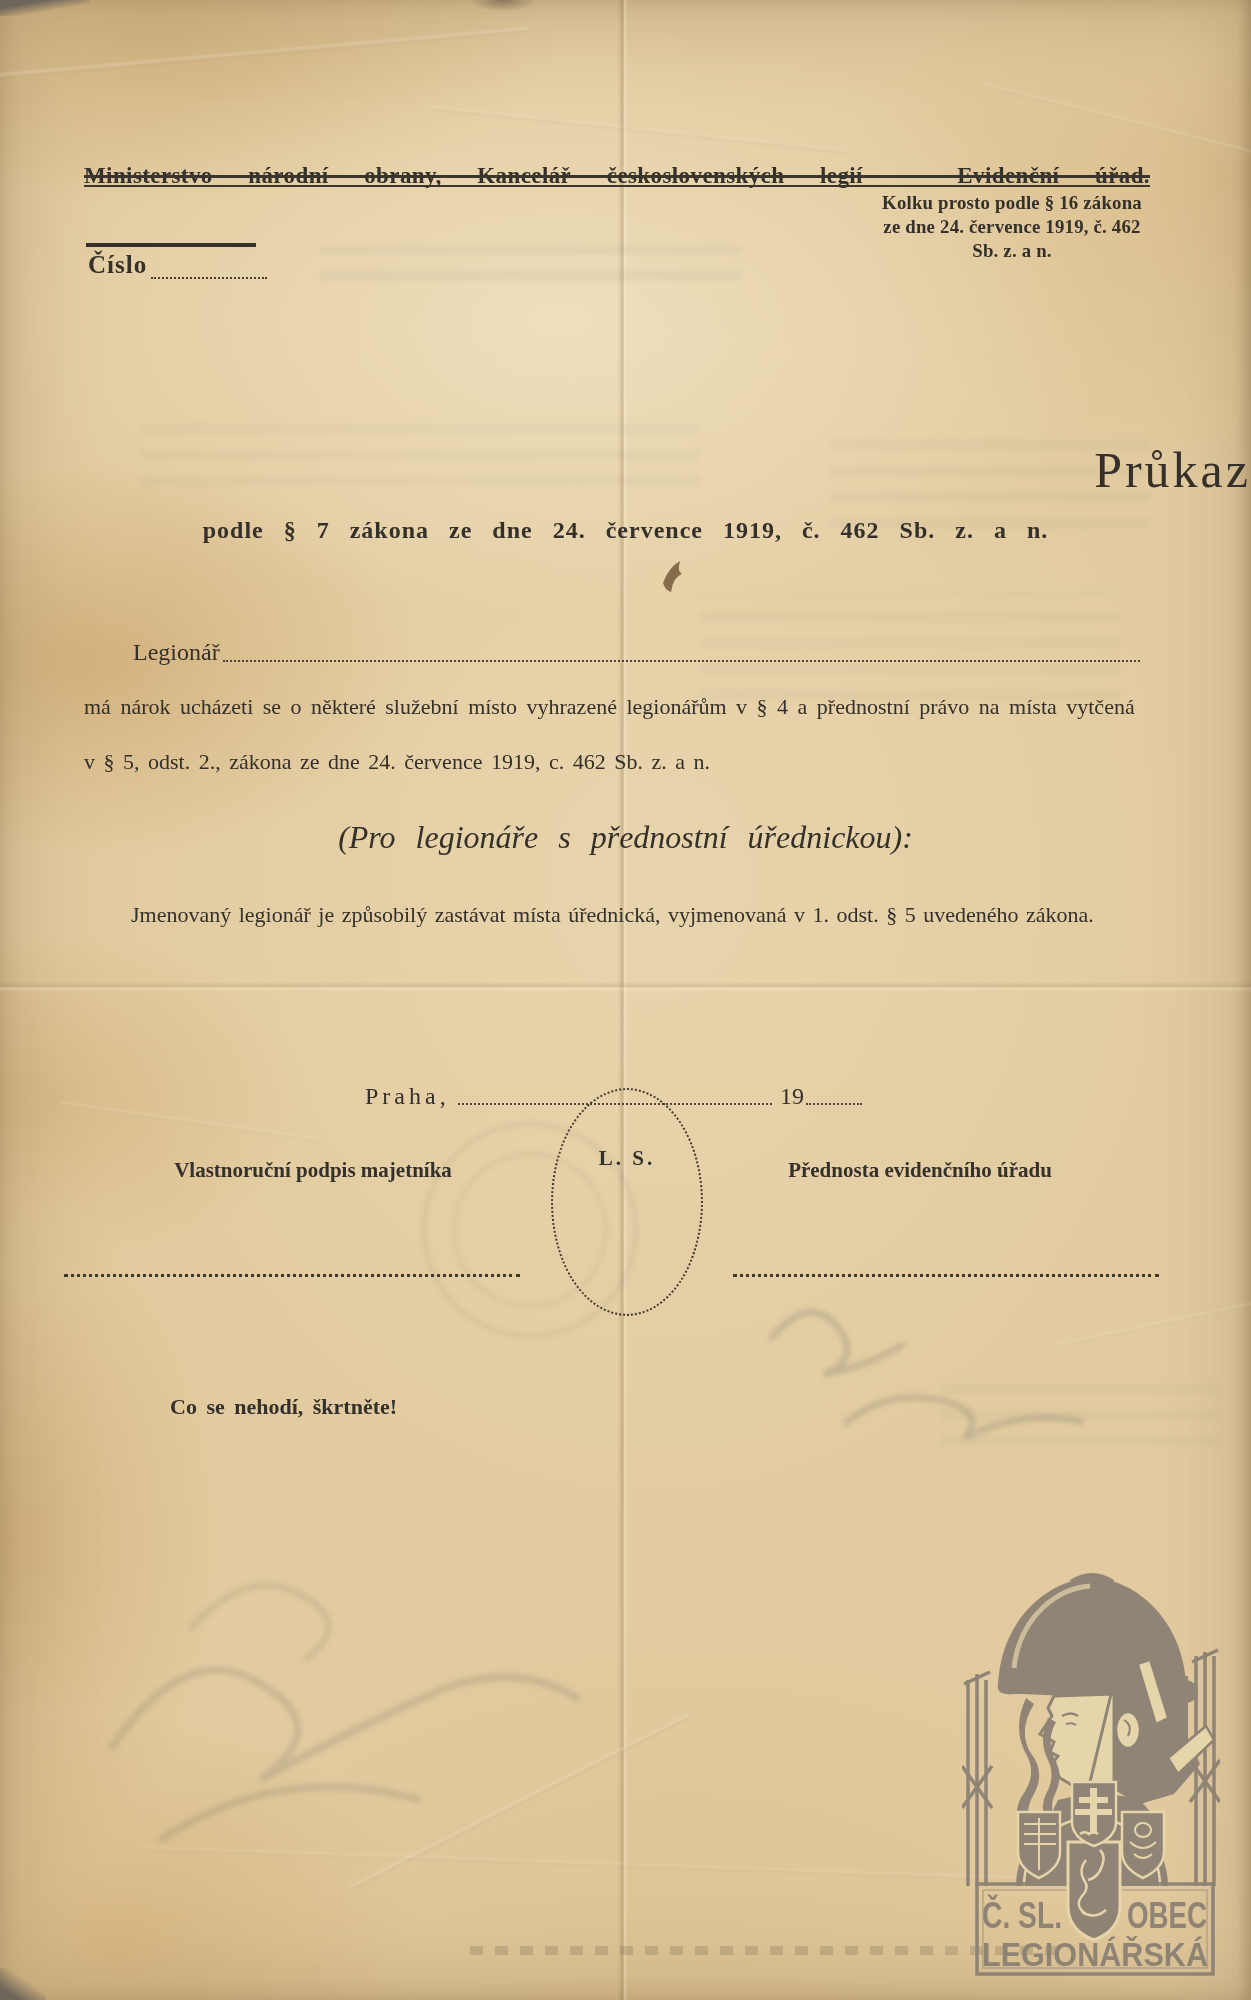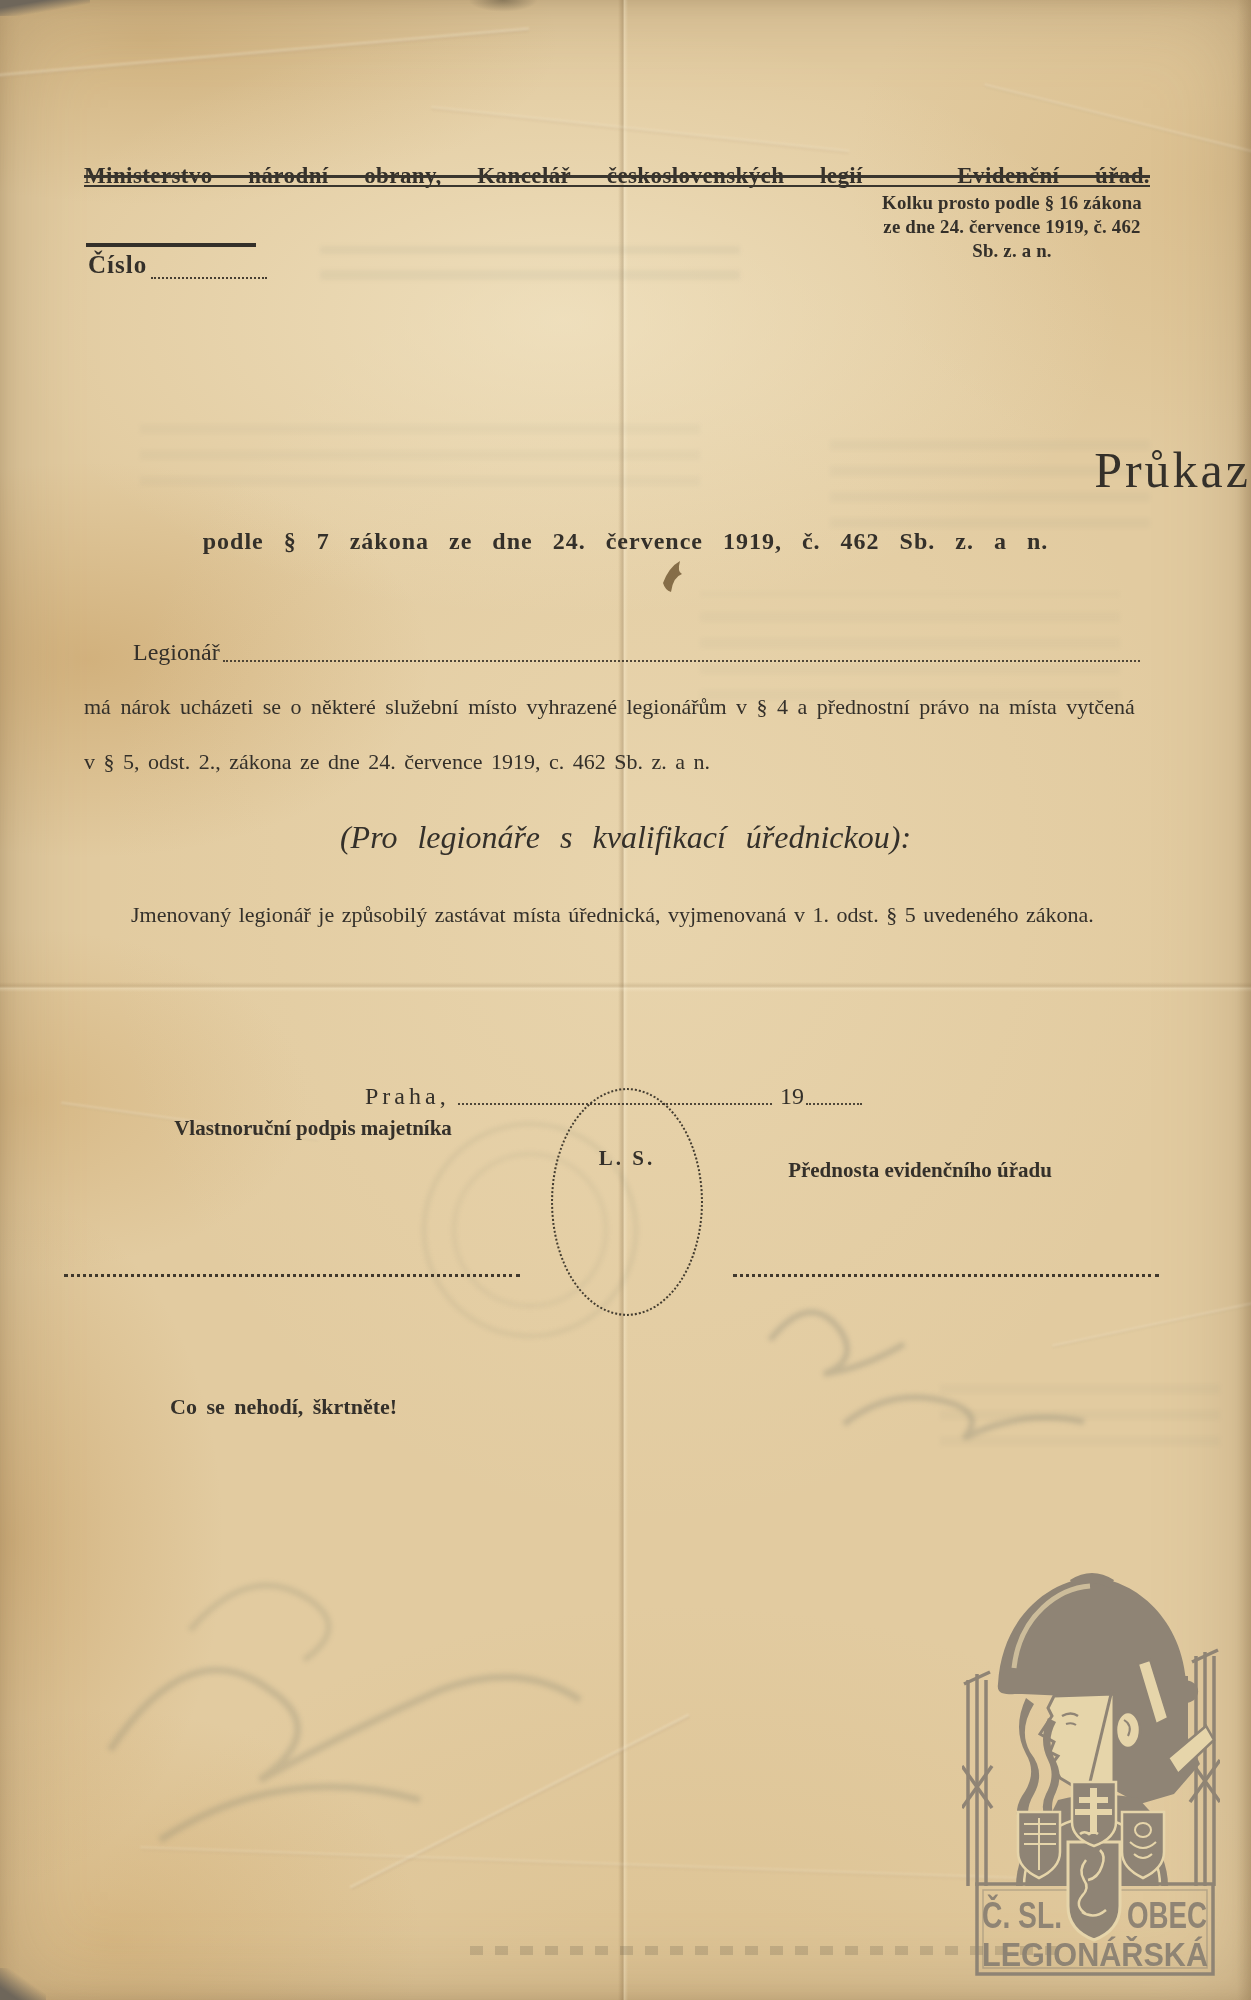--- a/index.html
+++ b/index.html
@@ -24,32 +24,32 @@
   
   .header-text{left:84px;top:139px;width:1066px;font-size:23px;font-weight:700;
     letter-spacing:.4px;text-align:justify;text-align-last:justify;white-space:nowrap;margin-top:24px;}
   .header-rule{left:84px;top:175px;width:1066px;height:7px;
     border-top:3.5px solid #3a362e;border-bottom:2px solid #3a362e;}
   .cislo{left:88px;top:209px;font-size:25px;font-weight:700;letter-spacing:1px;display:flex;align-items:flex-end;margin-top:42px;}
   .cislo .dotline{display:inline-block;width:116px;border-bottom:2.5px dotted rgba(52,46,37,.9);height:22px;margin-left:4px;}
   .cislo-rule{left:86px;top:243px;width:170px;height:3.5px;background:#34302a;}
   .stamp-note{left:862px;top:191px;width:300px;font-size:18.8px;font-weight:700;line-height:24px;text-align:center;letter-spacing:.2px;}
   .doc-title{left:0;top:441px;width:1251px;text-align:right;font-size:50px;font-weight:400;letter-spacing:3px;}
-  .doc-subtitle{left:0;top:528px;width:1251px;text-align:center;font-size:24px;font-weight:700;letter-spacing:1px;word-spacing:13px;}
+  .doc-subtitle{left:0;top:517px;width:1251px;text-align:center;font-size:24px;font-weight:700;letter-spacing:1px;word-spacing:13px;}
   .legionar-row{left:133px;top:639px;width:1007px;display:flex;align-items:flex-end;font-size:24px;}
   .legionar-row .dots{flex:1;border-bottom:2px dotted rgba(52,46,37,.85);height:20px;margin:0 0 4px 3px;}
   .body-line1{left:84px;top:694px;width:1090px;font-size:22px;white-space:nowrap;word-spacing:4px;}
   .body-line2{left:84px;top:749px;font-size:22px;word-spacing:3px;}
   .qual-heading{left:0;top:819px;width:1251px;text-align:center;font-style:italic;font-size:32px;word-spacing:12px;}
   .statement{left:131px;top:902px;font-size:22px;white-space:nowrap;word-spacing:2px;}
   .praha-row{left:365px;top:1083px;width:497px;display:flex;align-items:flex-end;font-size:24px;}
   .praha-row .plabel{letter-spacing:4px;}
   .praha-row .dots1{flex:1;border-bottom:2px dotted rgba(52,46,37,.85);height:20px;margin:0 8px 5px 8px;}
   .praha-row .dots2{width:56px;border-bottom:2px dotted rgba(52,46,37,.85);height:20px;margin:0 0 5px 2px;}
-  .sig-label-left{left:148px;top:1116px;width:330px;text-align:center;font-size:21px;font-weight:700;}
+  .sig-label-left{left:148px;top:1158px;width:330px;text-align:center;font-size:21px;font-weight:700;}
   .sig-label-right{left:755px;top:1158px;width:330px;text-align:center;font-size:21px;font-weight:700;}
   .seal{left:551px;top:1088px;width:152px;height:228px;border:2.5px dotted rgba(50,45,36,.9);
     border-radius:50%;display:flex;align-items:flex-start;justify-content:center;box-sizing:border-box;padding-top:56px;
     font-size:21px;font-weight:700;letter-spacing:3px;}
   .sigline-left{left:64px;top:1274px;width:456px;border-top:3px dotted rgba(45,40,32,.9);height:0;}
   .sigline-right{left:733px;top:1274px;width:426px;border-top:3px dotted rgba(45,40,32,.9);height:0;}
   .strike-note{left:170px;top:1394px;font-size:22px;font-weight:700;word-spacing:4px;}
   
   .vfold{left:618px;top:0;width:10px;height:2000px;
     background:linear-gradient(90deg,transparent,rgba(120,90,52,.20) 35%,rgba(90,65,35,.22) 50%,rgba(252,244,220,.30) 62%,transparent);}
@@ -133,21 +133,21 @@
   </svg>
 
   <div class="abs legionar-row">
     <span>Legionář</span>
     <span class="dots"></span>
   </div>
 
   <div class="abs body-line1">má nárok ucházeti se o některé služební místo vyhrazené legionářům v § 4 a přednostní právo na místa vytčená</div>
   <div class="abs body-line2">v § 5, odst. 2., zákona ze dne 24. července 1919, c. 462 Sb. z. a n.</div>
 
-  <div class="abs qual-heading">(Pro legionáře s kvalifikací úřednickou):</div>
+  <div class="abs qual-heading">(Pro legionáře s přednostní úřednickou):</div>
 
   <div class="abs statement">Jmenovaný legionář je způsobilý zastávat místa úřednická, vyjmenovaná v 1. odst. § 5 uvedeného zákona.</div>
 
   <div class="abs praha-row">
     <span class="plabel">Praha,</span>
     <span class="dots1"></span>
     <span>19</span>
     <span class="dots2"></span>
   </div>
 

